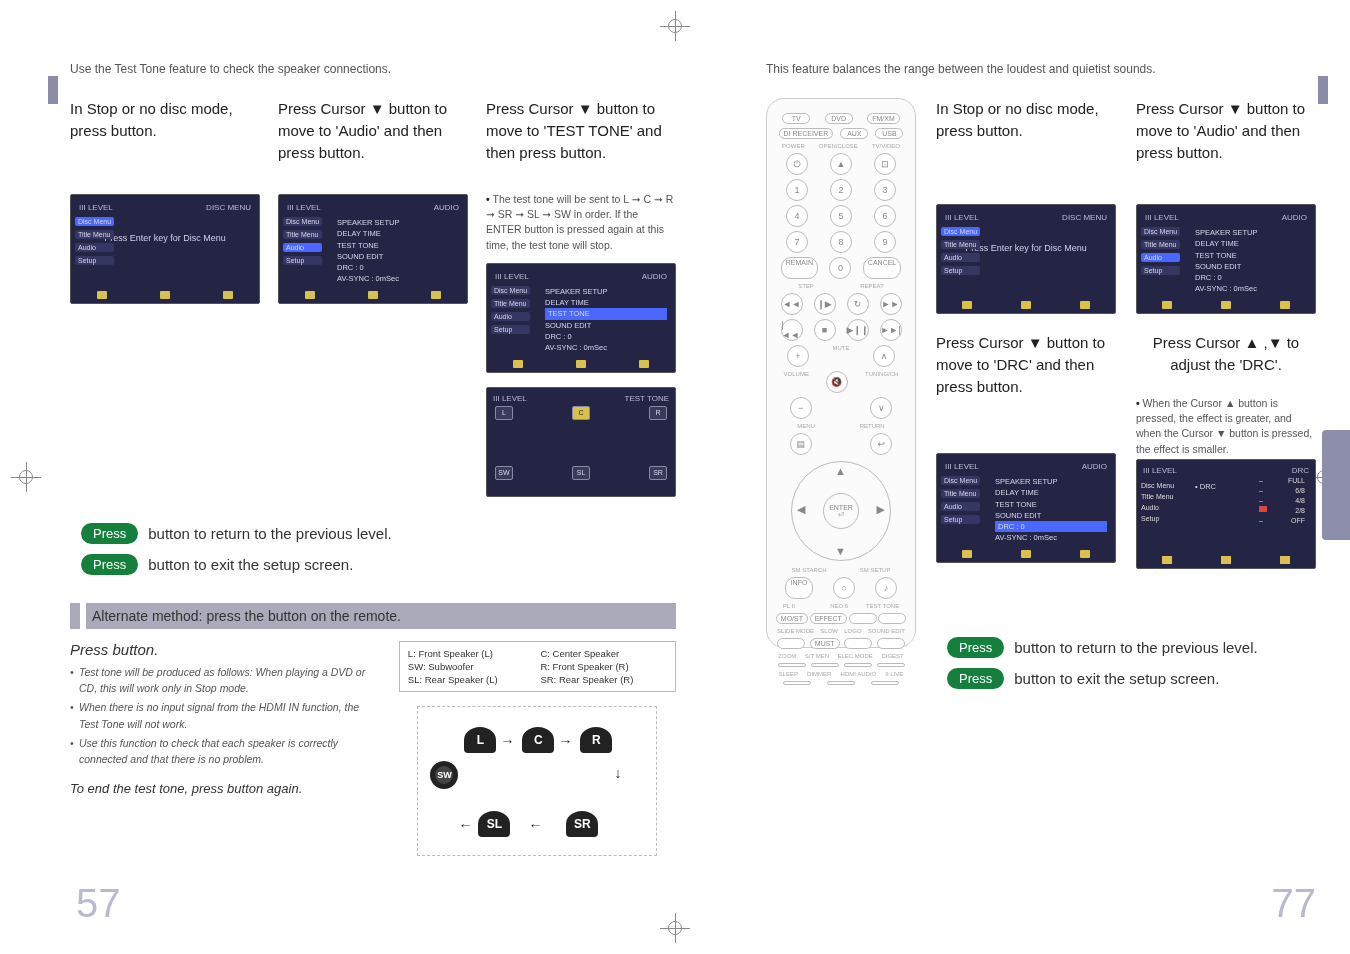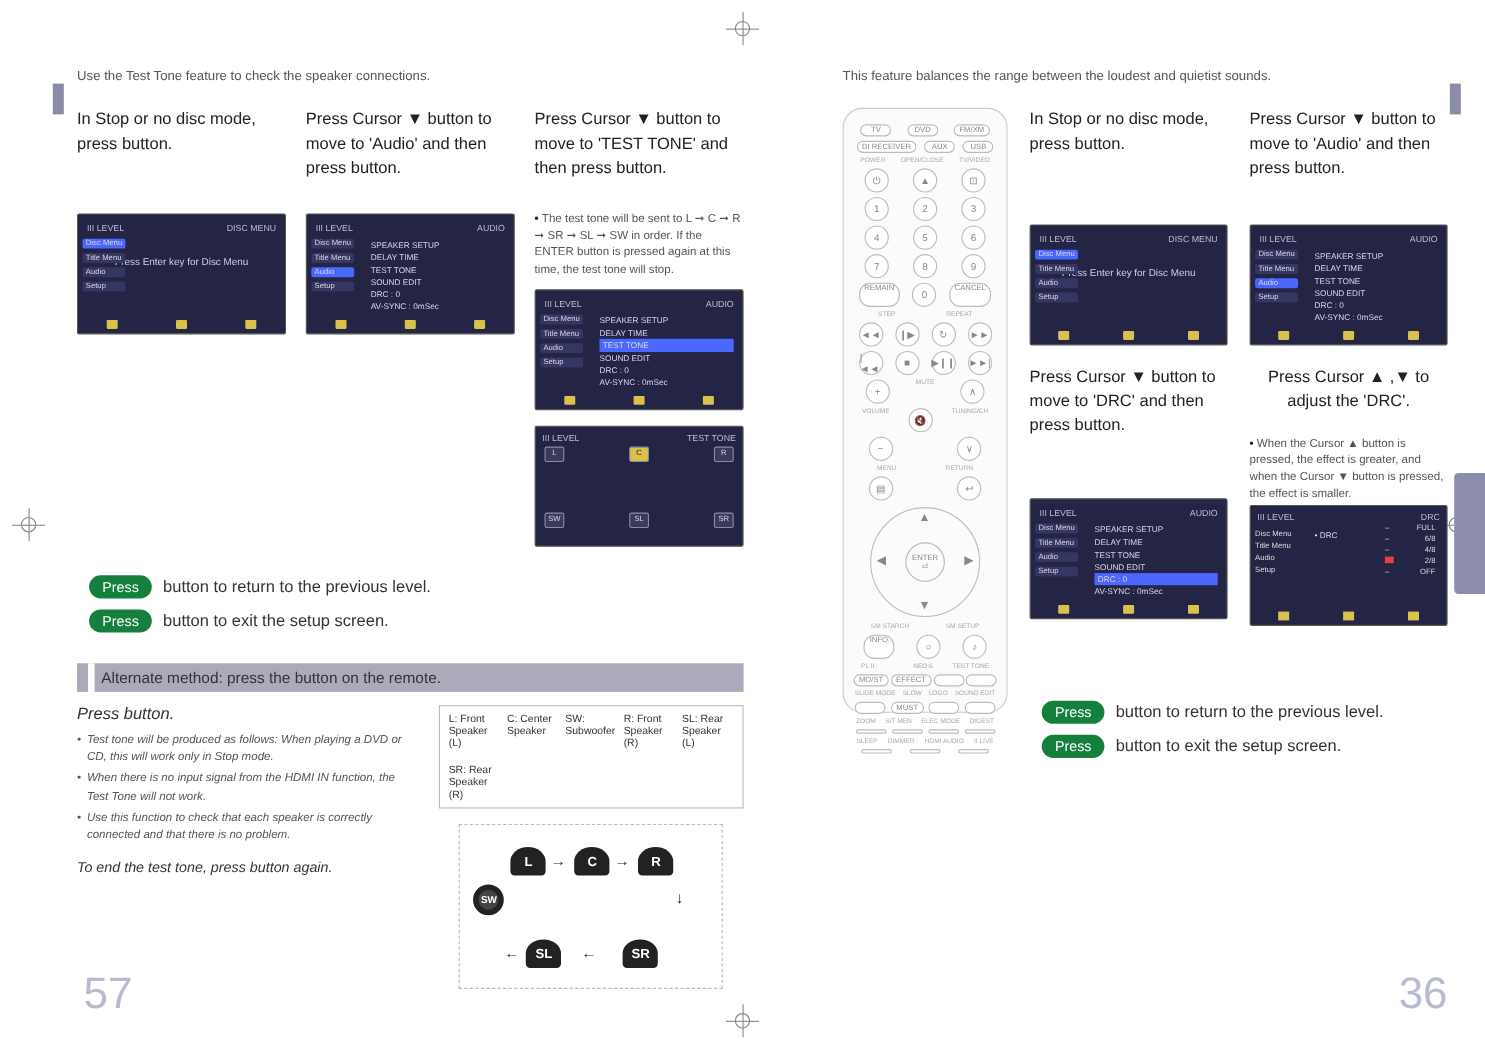--- a/index.html
+++ b/index.html
@@ -47,21 +47,21 @@
     .alt-bar::before { content: ""; width: 6px; height: 26px; background: #fff; position: absolute; left: 10px; }
     .alt-bar .atxt { font-size: 14px; color: #333; }
     .alt-body { display: flex; gap: 24px; margin-top: 12px; }
     .alt-l { flex: 1.1; font-style: italic; }
     .alt-l h4 { font-size: 15px; font-weight: normal; margin-bottom: 6px; }
     .alt-l ul { list-style: none; font-size: 10.5px; color: #555; line-height: 1.55; }
     .alt-l li { position: relative; padding-left: 9px; margin-bottom: 3px; }
     .alt-l li::before { content: "•"; position: absolute; left: 0; }
     .alt-l .end { font-size: 13px; margin-top: 12px; line-height: 1.5; }
     .alt-r { flex: 1; }
-    .legend { border: 1px solid #bbb; font-size: 9.5px; padding: 6px 8px; display: grid; grid-template-columns: 1fr 1fr 1fr 1fr 1fr; gap: 14px 6px; margin-bottom: 14px; }
+    .legend { border: 1px solid #bbb; font-size: 9.5px; padding: 6px 8px; display: grid; grid-template-columns: 1fr 1fr; gap: 2px 6px; margin-bottom: 14px; }
     .spk-diagram { position: relative; width: 240px; height: 150px; margin: 0 auto; border: 1px dashed #bbb; }
     .spk-box { position: absolute; width: 32px; height: 26px; background: #222; border-radius: 50% 50% 4px 4px; color: #fff; font-weight: bold; font-size: 12px; display: flex; align-items: center; justify-content: center; }
     .spk-sw { width: 28px; height: 28px; border-radius: 50%; background: #444; border: 5px solid #222; font-size: 9px; }
     .pg-num { position: absolute; bottom: 28px; font-size: 40px; color: #b8bad0; font-weight: 300; }
     .pg-num.l { left: 76px; } .pg-num.r { right: 60px; }
     .remote { width: 150px; height: 550px; background: #fbfbfb; border: 1px solid #ccc; border-radius: 18px; padding: 10px 8px; font-size: 8px; color: #888; }
     .remote .row { display: flex; justify-content: space-around; margin: 4px 0; }
     .remote .btn { border: 1px solid #bbb; border-radius: 10px; padding: 1px 4px; min-width: 28px; text-align: center; font-size: 7px; color: #888; background: #fff; }
     .remote .cbtn { width: 22px; height: 22px; border: 1px solid #bbb; border-radius: 50%; display: flex; align-items: center; justify-content: center; font-size: 9px; color: #888; background: #fff; }
     .remote .label { font-size: 6px; color: #aaa; text-align: center; }
@@ -545,15 +545,15 @@
             <span>button to return to the previous level.</span>
           </div>
           <div class="act">
             <span class="pill">Press</span>
             <span>button to exit the setup screen.</span>
           </div>
         </div>
       </div>
     </div>
 
-    <div class="pg-num r">36</div>
+    <div class="pg-num r">77</div>
   </div>
 </div>
 
 </body></html>

